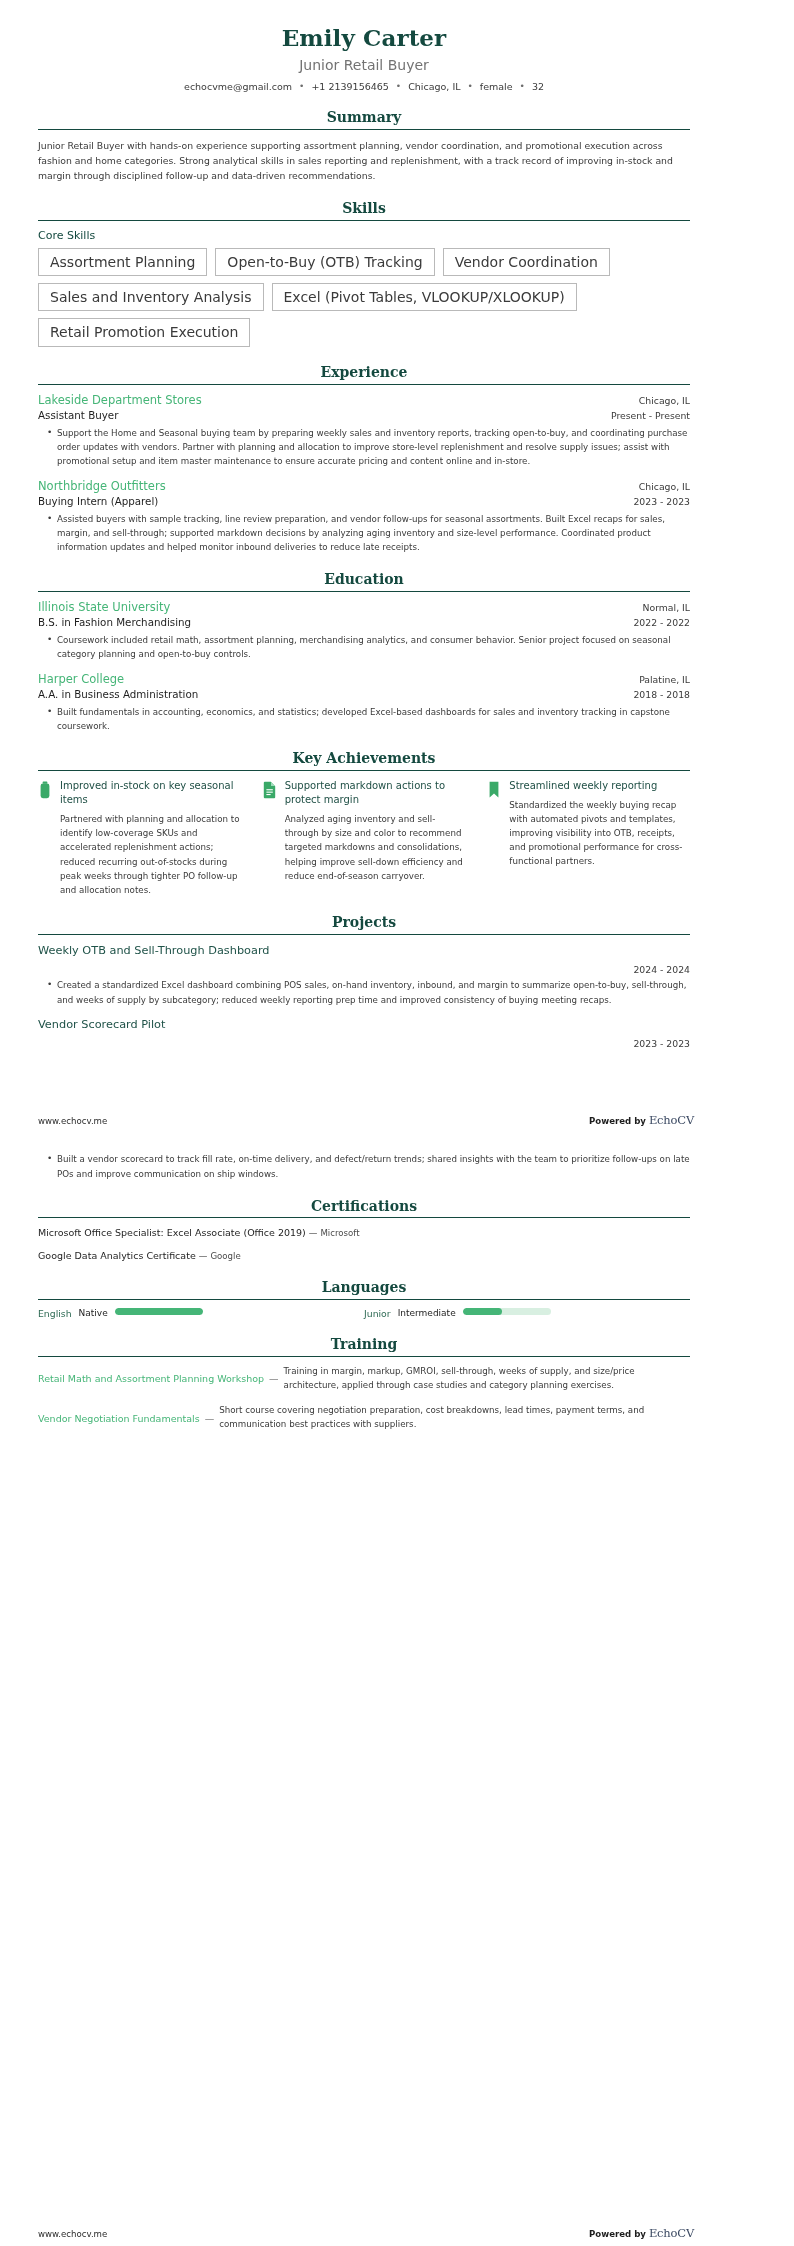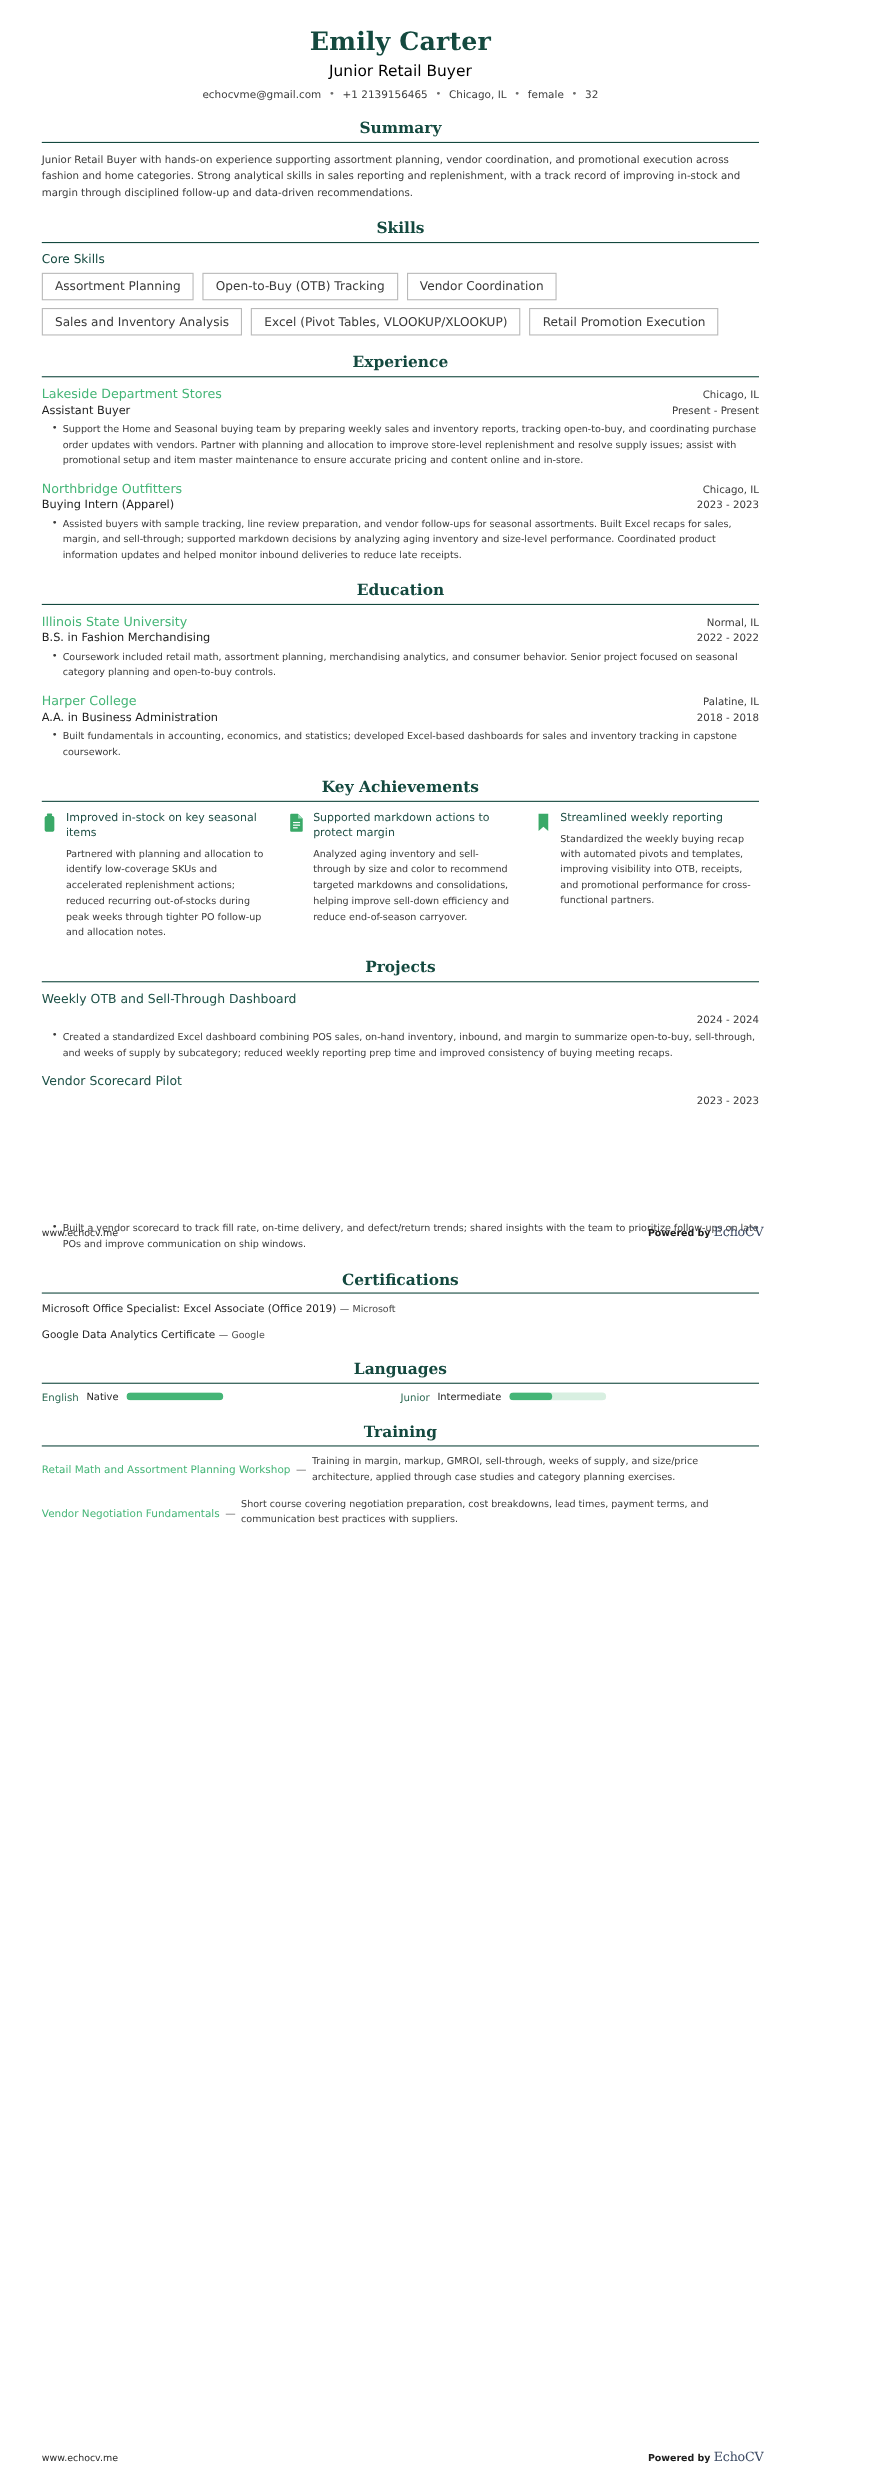--- a/index.html
+++ b/index.html
@@ -32,21 +32,21 @@
   .name {
     font-family: "DejaVu Serif", "Liberation Serif", serif;
     font-size: 23px;
     font-weight: 700;
     color: #14493f;
     letter-spacing: 0.1px;
     line-height: 1.25;
   }
   .title {
     font-size: 14px;
-    color: #000000;
+    color: #737373;
     margin-top: 3px;
     line-height: 1.3;
   }
   .contact {
     margin-top: 7px;
     font-size: 9.5px;
     color: #3b3b3b;
     display: flex;
     justify-content: center;
     align-items: center;
@@ -94,21 +94,21 @@
     margin-bottom: 6px;
   }
   .chips {
     display: flex;
     flex-wrap: wrap;
     gap: 7px 8px;
   }
   .chip {
     border: 1px solid #b9b9b9;
     padding: 6px 11px 5px 11px;
-    font-size: 11px;
+    font-size: 14px;
     color: #3a3a3a;
     background: #fff;
     line-height: 1.1;
     white-space: nowrap;
   }
 
   
   .entry { margin-bottom: 11px; }
   .entry-row {
     display: flex;

